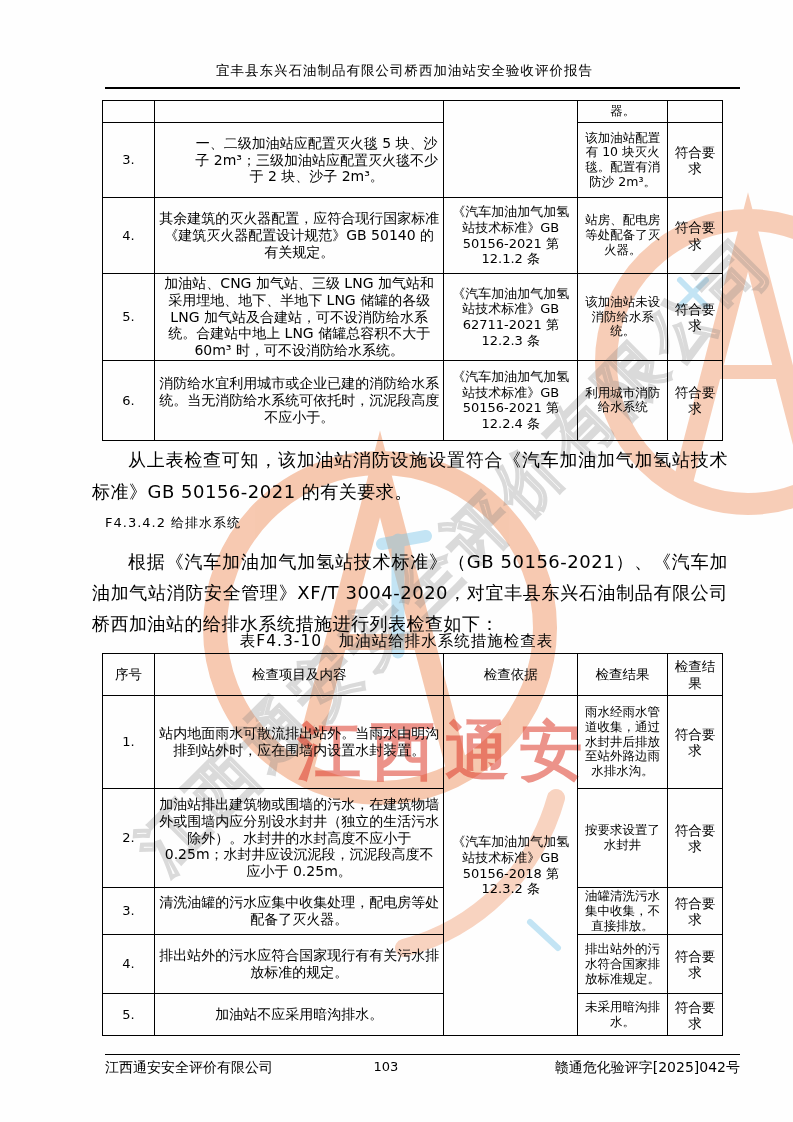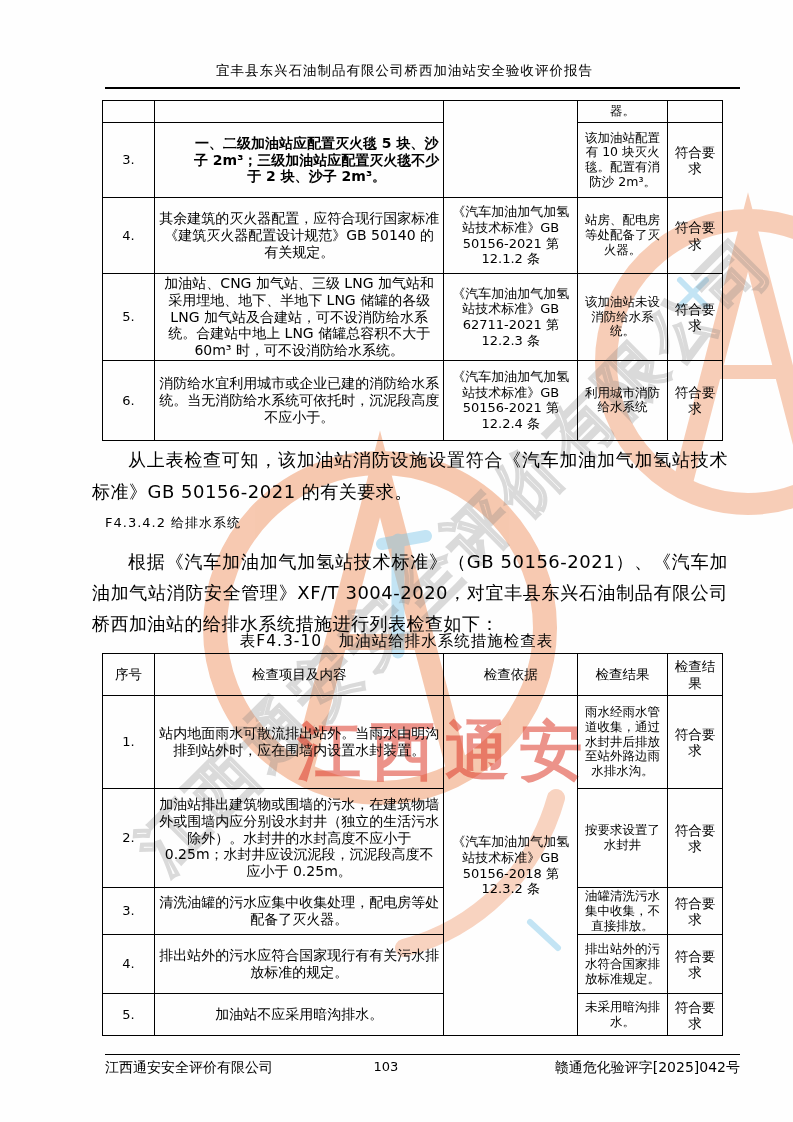--- a/index.html
+++ b/index.html
@@ -33,21 +33,21 @@
     padding:1px 3px;line-height:1.2;font-weight:normal;overflow:hidden;}
   .t-wrap{position:absolute;left:102px;width:621px;}
   #t1-wrap{top:100px;} #t2-wrap{top:653px;}
   col.c1{width:52px;} col.c2{width:290px;} col.c3{width:134px;}
   col.c4{width:90px;} col.c5{width:55px;}
   .no-cell{font-size:13px;}
   .content-cell{font-size:14px;}
   .basis-cell{font-size:13px;}
   .situ-cell{font-size:12.5px;line-height:1.18;}
   .result-cell{font-size:13.5px;text-align:center;}
-  .bold{font-weight:bold;padding-left:38px;}
+  .bold{font-weight:normal;padding-left:38px;}
   #table1 tr:nth-child(1){height:22px;}
   #table1 tr:nth-child(2){height:75px;}
   #table1 tr:nth-child(3){height:76px;}
   #table1 tr:nth-child(4){height:83px;}
   #table1 tr:nth-child(5){height:80px;}
   #table2 tr:nth-child(1){height:42px;}
   #table2 tr:nth-child(2){height:93px;}
   #table2 tr:nth-child(3){height:99px;}
   #table2 tr:nth-child(4){height:44px;}
   #table2 tr:nth-child(5){height:59px;}

